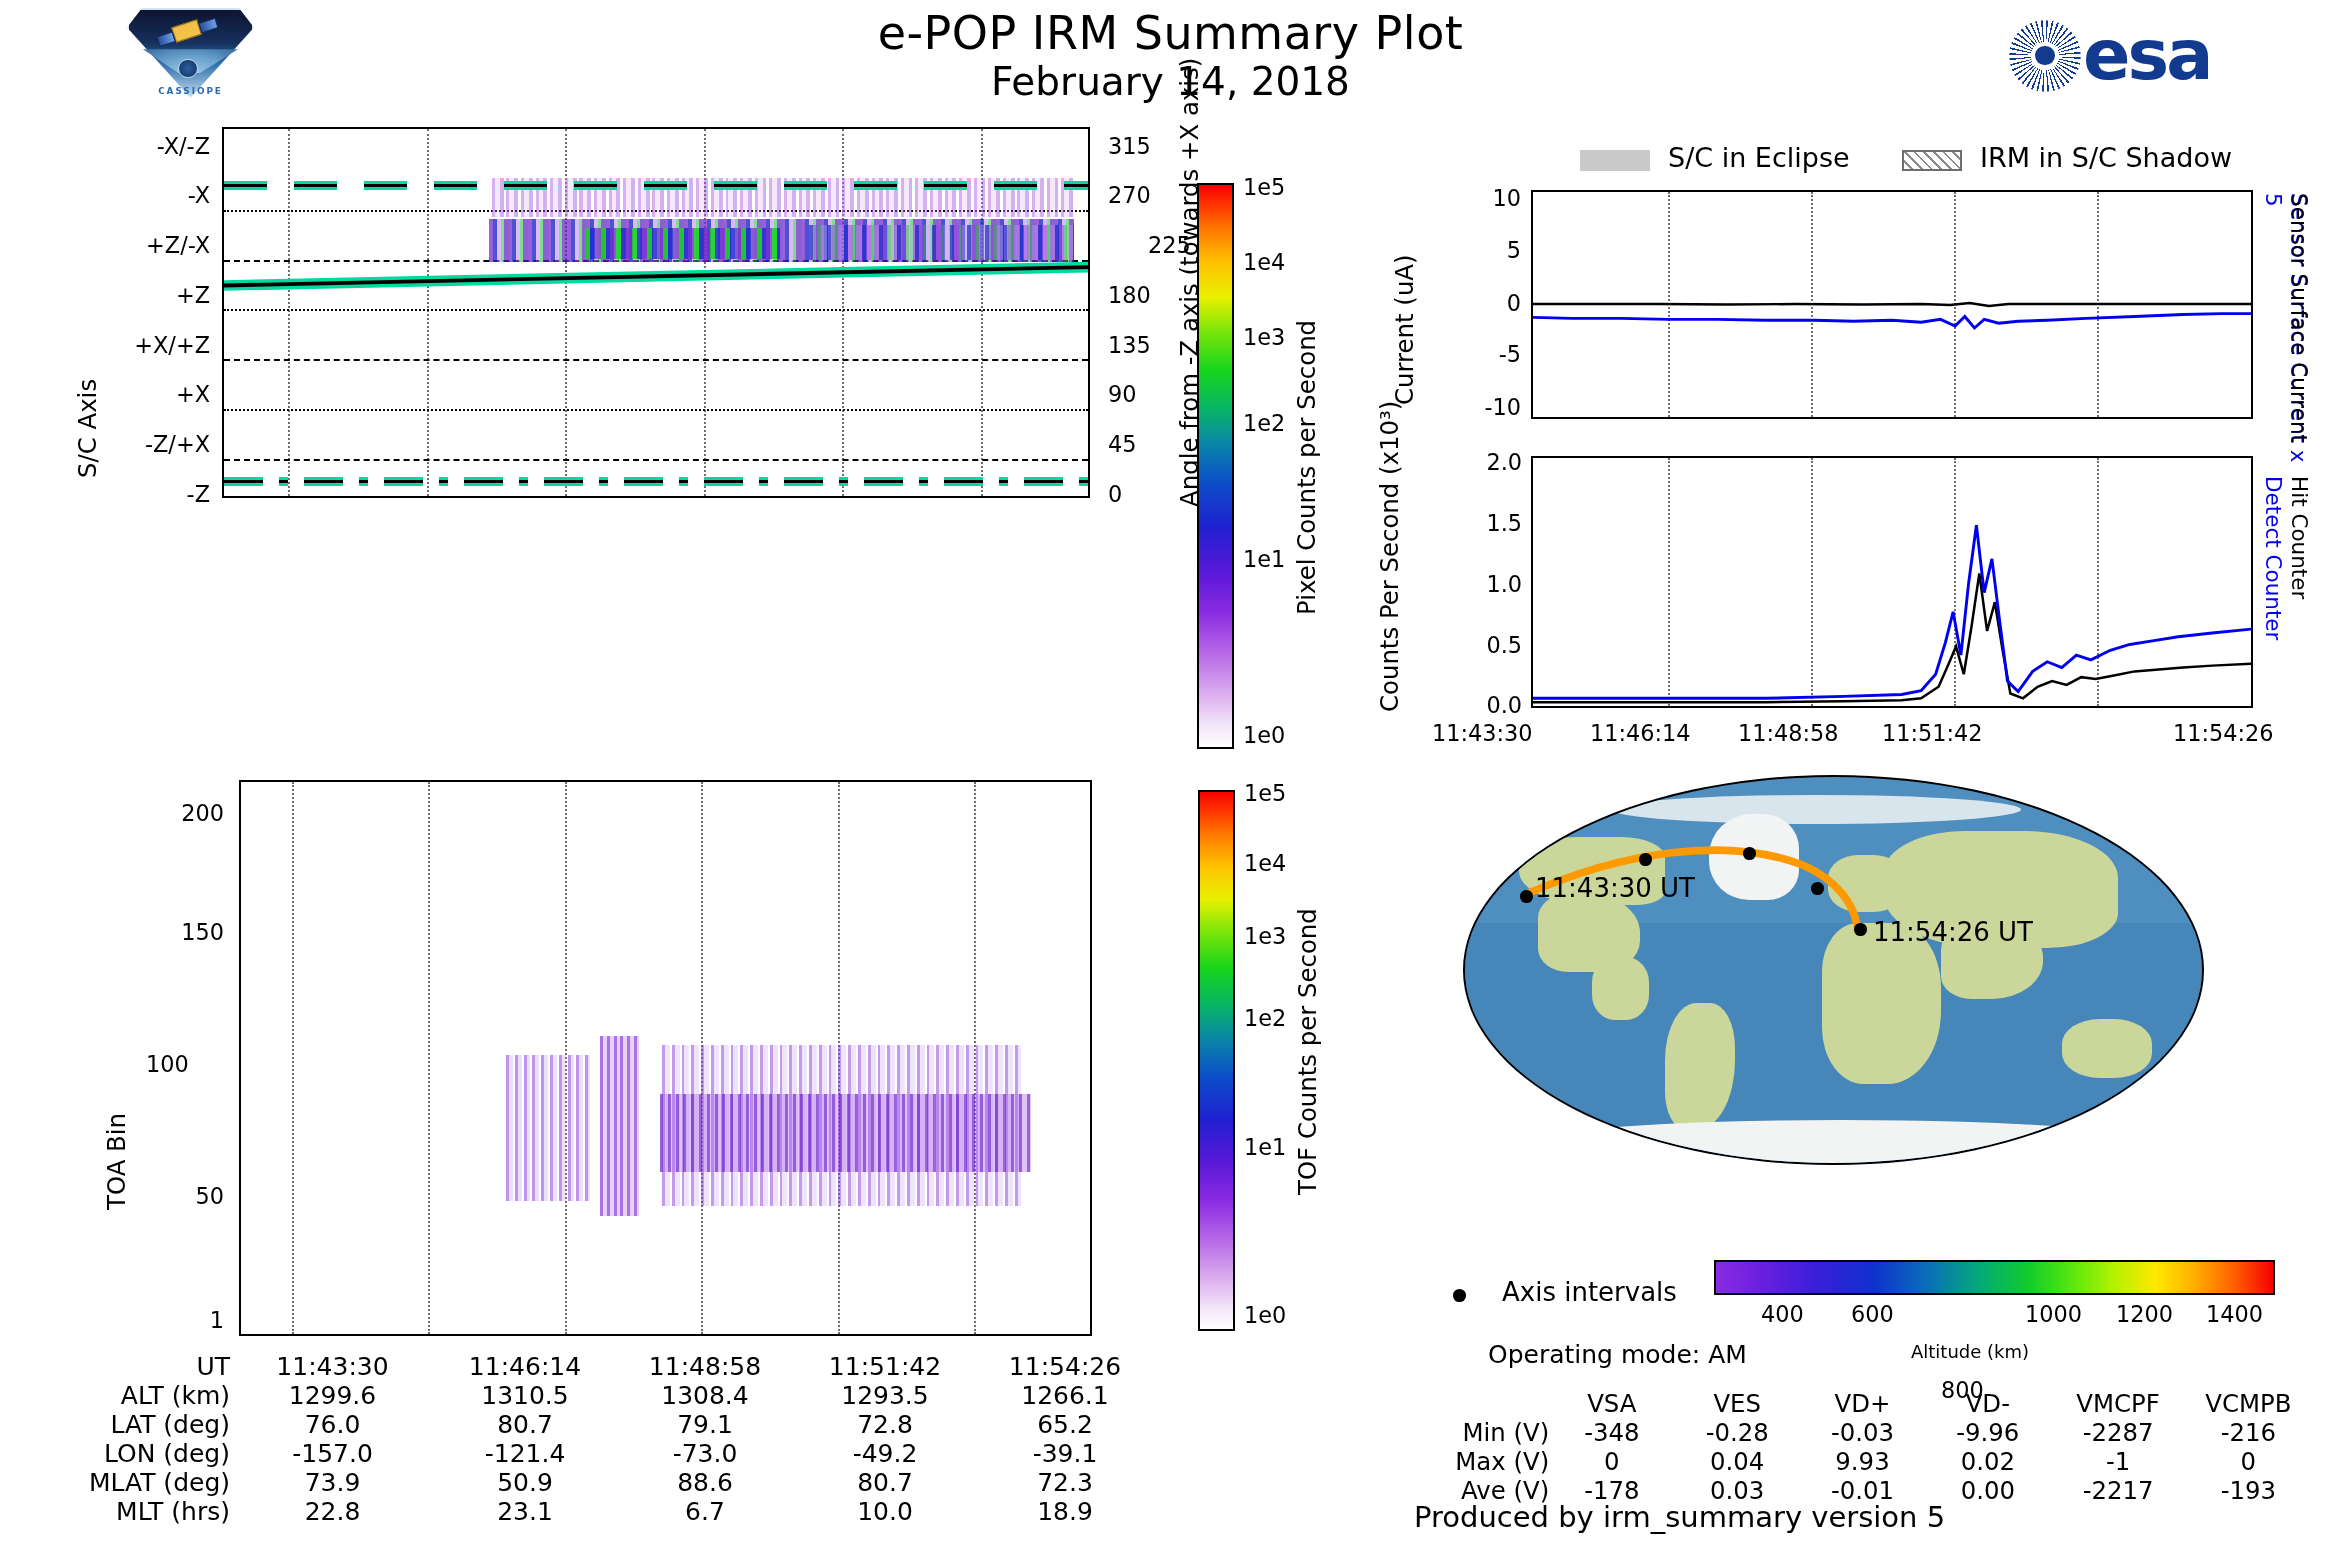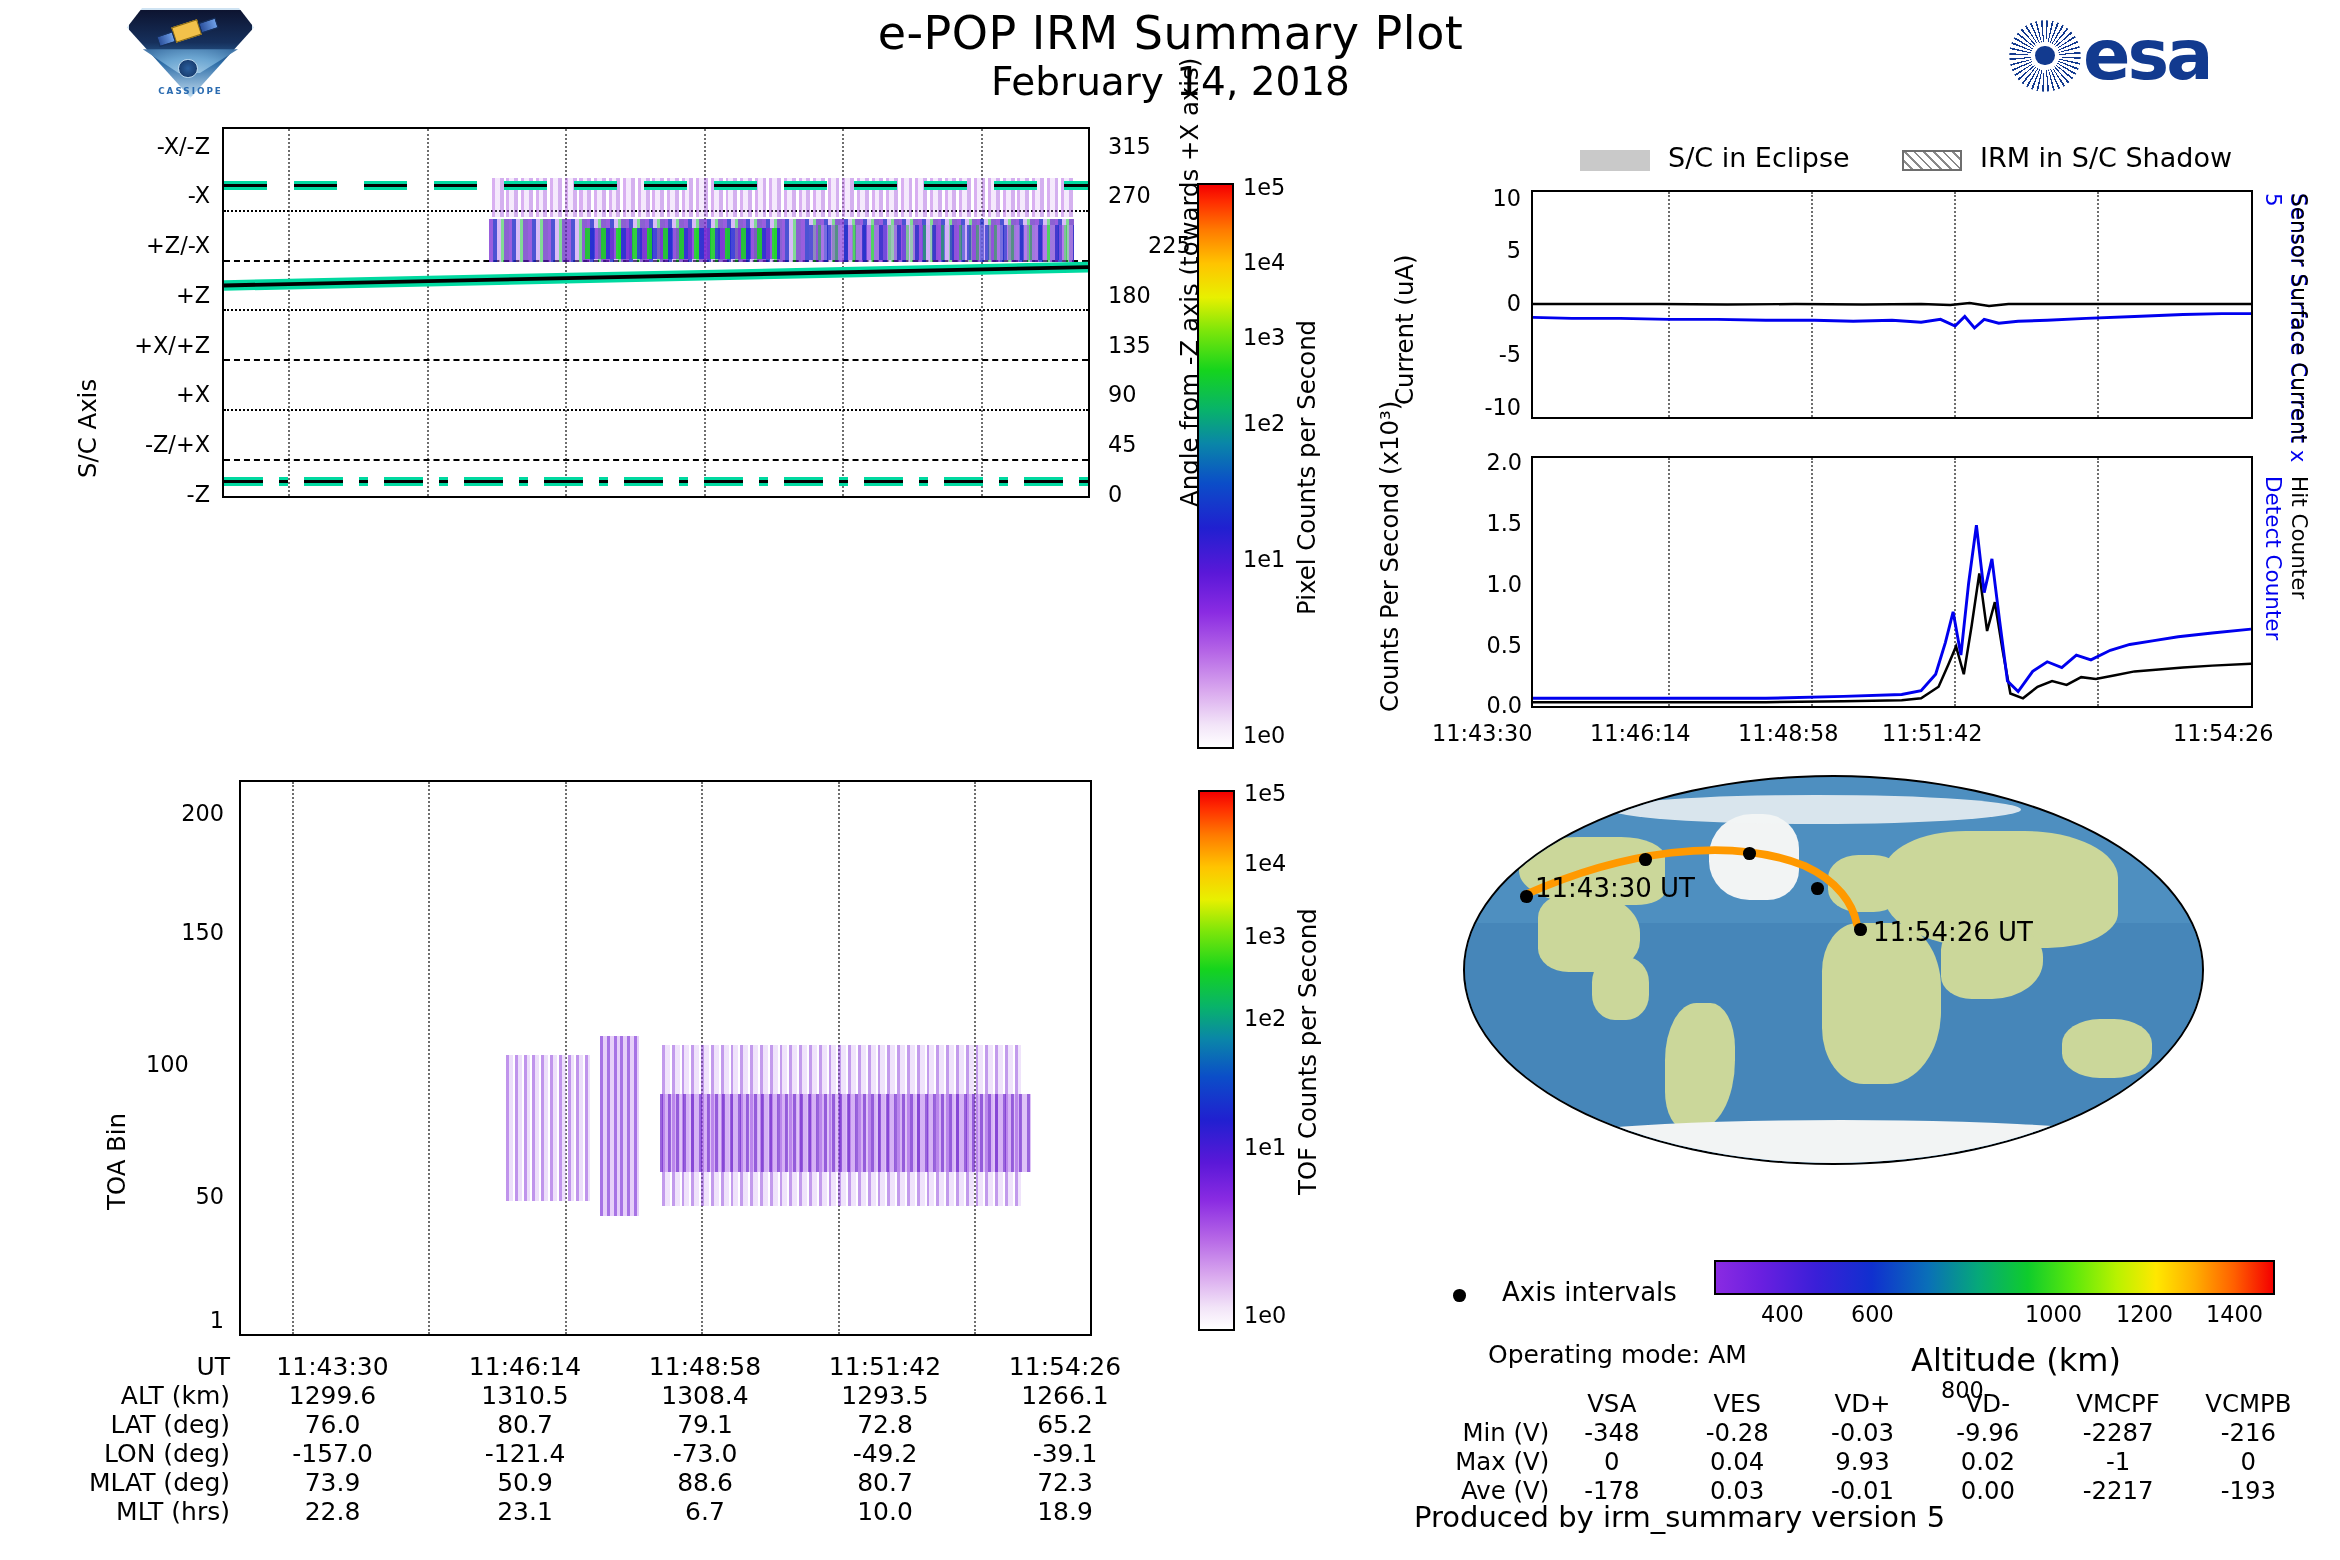--- a/index.html
+++ b/index.html
@@ -416,21 +416,21 @@
 <div class="abs" style="left:1502px;top:1277px;font-size:26px;">Axis intervals</div>
 <div class="abs" style="left:1488px;top:1340px;font-size:25px;">Operating mode: AM</div>
 
 <div class="cbar cbar-alt abs" style="left:1714px;top:1260px;width:561px;height:35px;"></div>
 <div class="tick-lbl abs" style="left:1761px;top:1301px;">400</div>
 <div class="tick-lbl abs" style="left:1851px;top:1301px;">600</div>
 <div class="tick-lbl abs" style="left:1941px;top:1377px;">800</div>
 <div class="tick-lbl abs" style="left:2025px;top:1301px;">1000</div>
 <div class="tick-lbl abs" style="left:2116px;top:1301px;">1200</div>
 <div class="tick-lbl abs" style="left:2206px;top:1301px;">1400</div>
-<div class="abs" style="left:1911px;top:1341px;font-size:32px;">Altitude (km)</div>
+<div class="abs" style="left:1911px;top:1341px;font-size:18px;">Altitude (km)</div>
 
 <div class="tbl" id="volt-table" style="left:1414px;top:1389px;width:897px;font-size:24.4px;">
   <div class="row">
     <div class="rlab" style="width:137px;"></div>
     <div class="cell" style="width:127px;">VSA</div>
     <div class="cell" style="width:127px;">VES</div>
     <div class="cell" style="width:127px;">VD+</div>
     <div class="cell" style="width:127px;">VD-</div>
     <div class="cell" style="width:137px;">VMCPF</div>
     <div class="cell" style="width:127px;">VCMPB</div>

